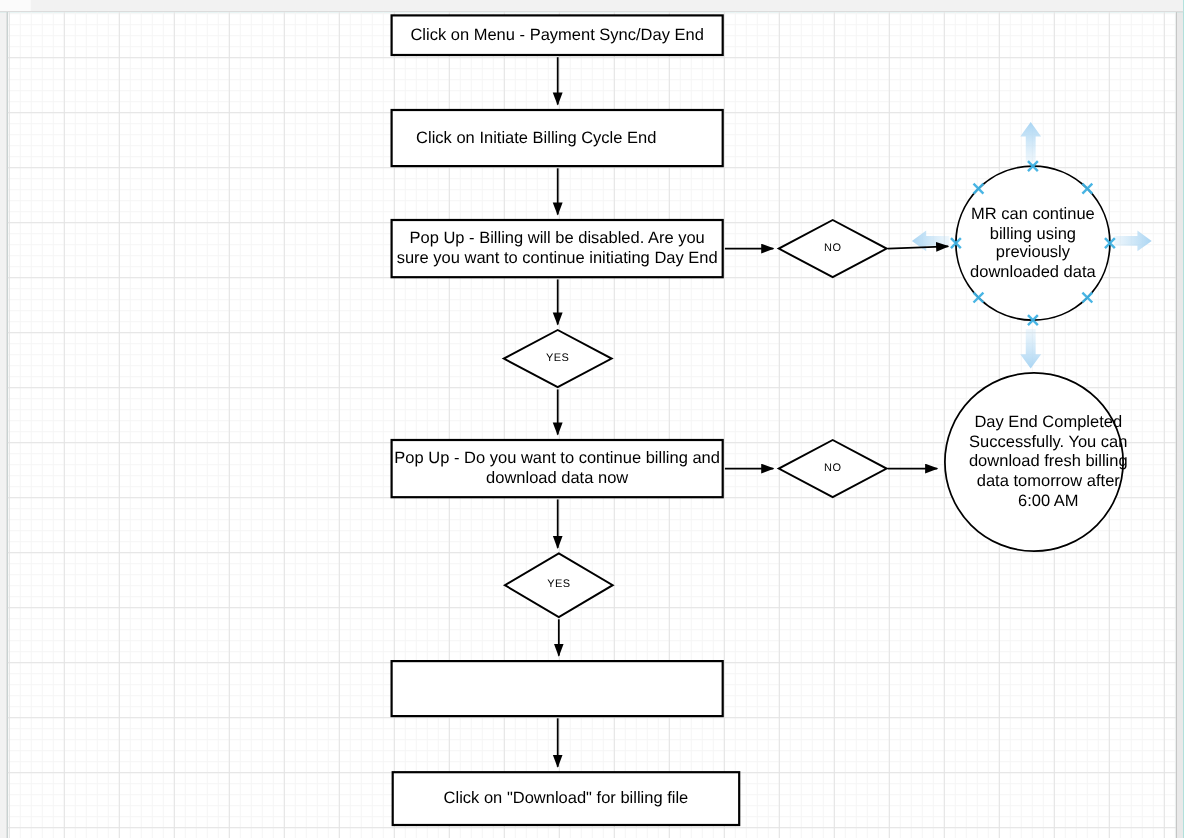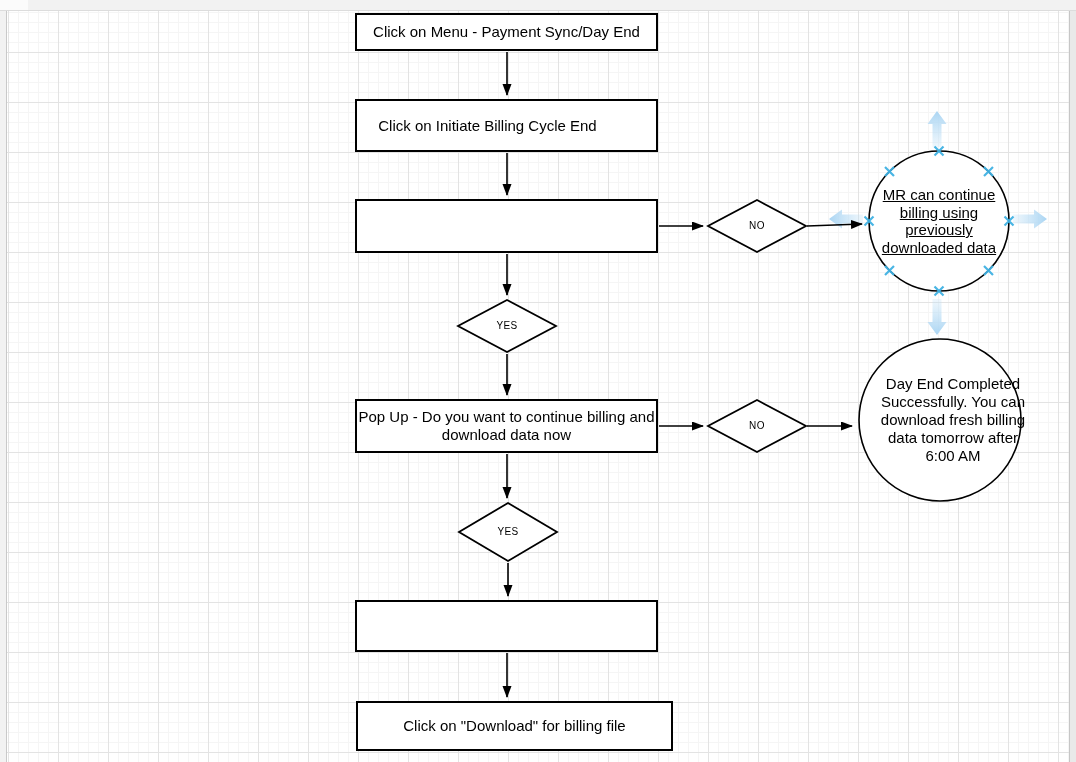--- a/index.html
+++ b/index.html
@@ -28,21 +28,21 @@
   .shape-circle  { fill:#ffffff; stroke:#000000; stroke-width:1.6; }
   .edge          { stroke:#000000; stroke-width:1.6; fill:none; }
   .xmark         { stroke:#3fb1e3; stroke-width:2.2; fill:none; opacity:0.95; }
 
   .lbl {
     position:absolute; display:flex; align-items:center; justify-content:center;
     text-align:center; color:#000000; font-size:15px; line-height:18px;
     white-space:pre-line; pointer-events:none;
   }
   .lbl.decision { font-size:10px; letter-spacing:0.4px; }
-  .lbl.circle1  { line-height:17.5px;text-decoration:underline; }
+  .lbl.circle1  { line-height:17.5px; }
   .lbl.circle2  { line-height:18px; }
 </style>
 </head>
 <body>
 
 <div class="stage">
   <div class="canvas"></div>
   <div class="gutter-top"></div>
   <div class="gutter-left"></div>
   <div class="gutter-right"></div>
@@ -108,20 +108,22 @@
     <path class="xmark" transform="translate(1009,221)" d="M-4.5,-4.5 L4.5,4.5 M4.5,-4.5 L-4.5,4.5"></path>
     <path class="xmark" transform="translate(988.5,270.5)" d="M-4.5,-4.5 L4.5,4.5 M4.5,-4.5 L-4.5,4.5"></path>
     <path class="xmark" transform="translate(939,291)" d="M-4.5,-4.5 L4.5,4.5 M4.5,-4.5 L-4.5,4.5"></path>
     <path class="xmark" transform="translate(889.5,270.5)" d="M-4.5,-4.5 L4.5,4.5 M4.5,-4.5 L-4.5,4.5"></path>
     <path class="xmark" transform="translate(869,221)" d="M-4.5,-4.5 L4.5,4.5 M4.5,-4.5 L-4.5,4.5"></path>
     <path class="xmark" transform="translate(889.5,171.5)" d="M-4.5,-4.5 L4.5,4.5 M4.5,-4.5 L-4.5,4.5"></path>
   </svg>
 
   <div class="lbl" style="left:356px; top:14px;  width:301px; height:36px;">Click on Menu - Payment Sync/Day End</div>
   <div class="lbl" style="left:356px; top:100px; width:263px; height:51px;">Click on Initiate Billing Cycle End</div>
+  <div class="lbl" style="left:340px; top:199px; width:333px; height:54px;">Pop Up - Billing will be disabled. Are you
+sure you want to continue initiating Day End</div>
   <div class="lbl decision" style="left:458px; top:300px; width:98px; height:52px;">YES</div>
   <div class="lbl decision" style="left:708px; top:200px; width:98px; height:52px;">NO</div>
   <div class="lbl circle1" style="left:867px; top:177px; width:144px; height:88px;">MR can continue
 billing using
 previously
 downloaded data</div>
   <div class="lbl" style="left:340px; top:399px; width:333px; height:54px;">Pop Up - Do you want to continue billing and
 download data now</div>
   <div class="lbl decision" style="left:459px; top:503px; width:98px; height:58px;">YES</div>
   <div class="lbl decision" style="left:708px; top:400px; width:98px; height:52px;">NO</div>

